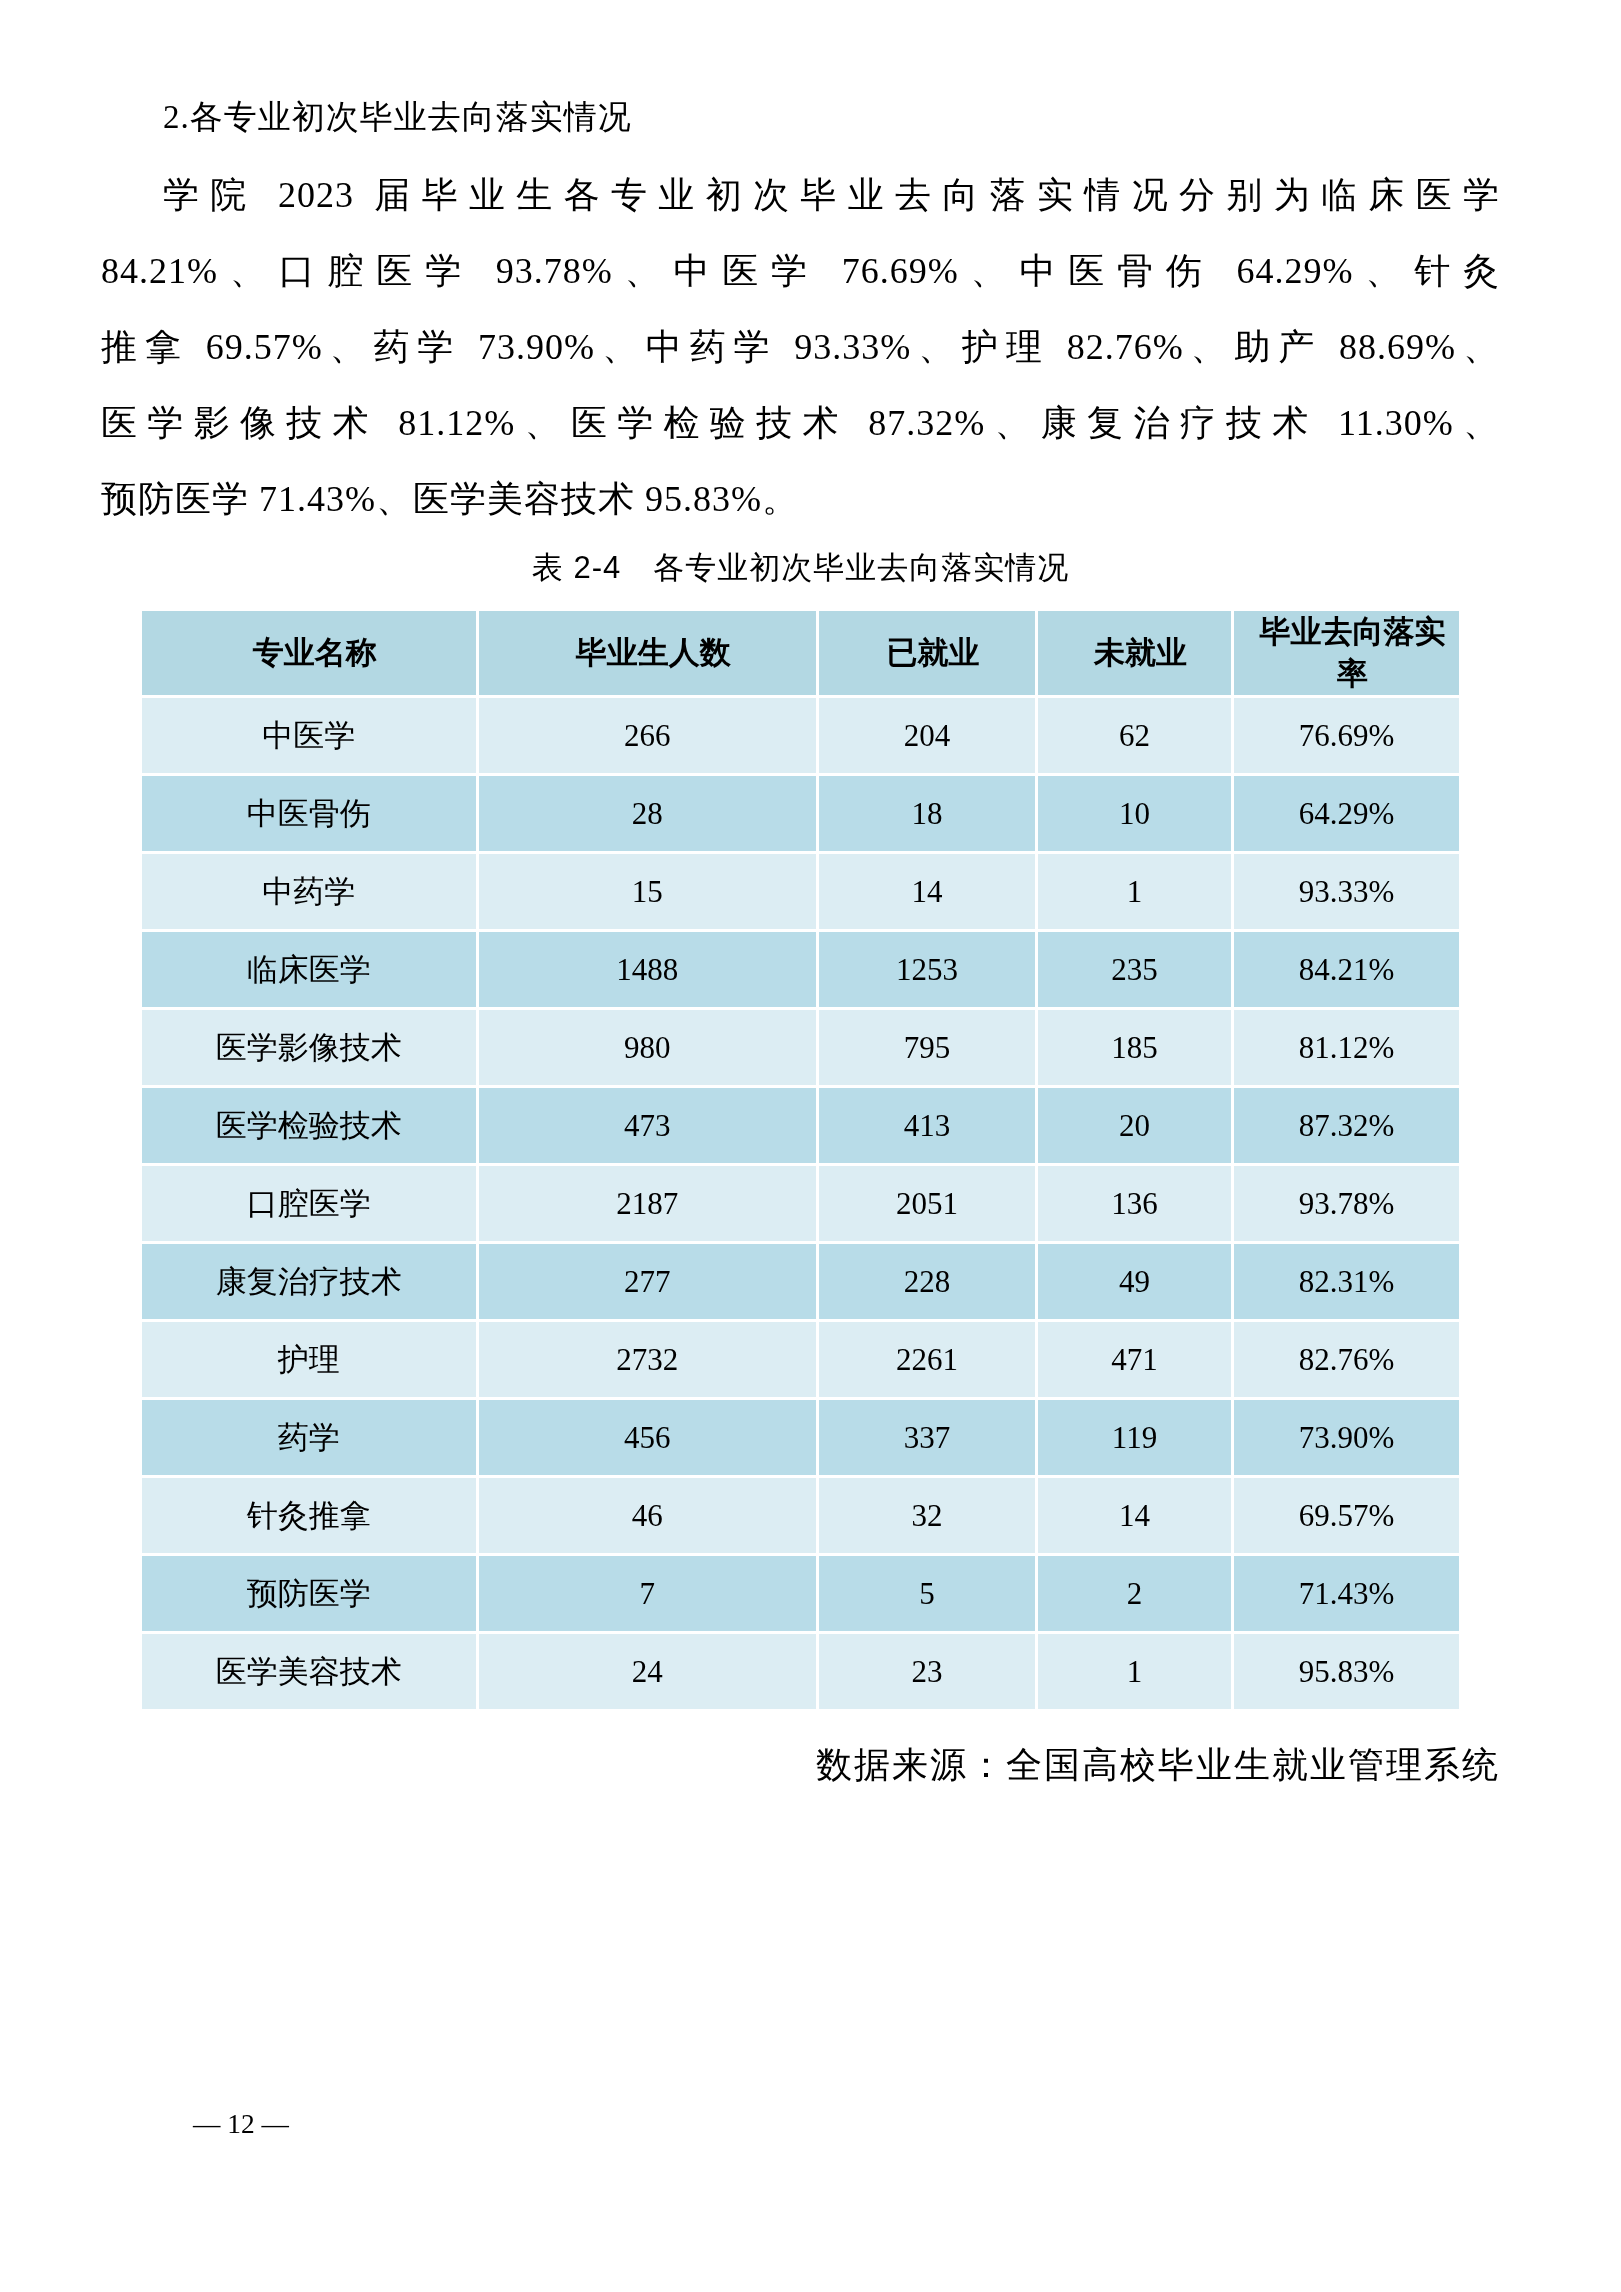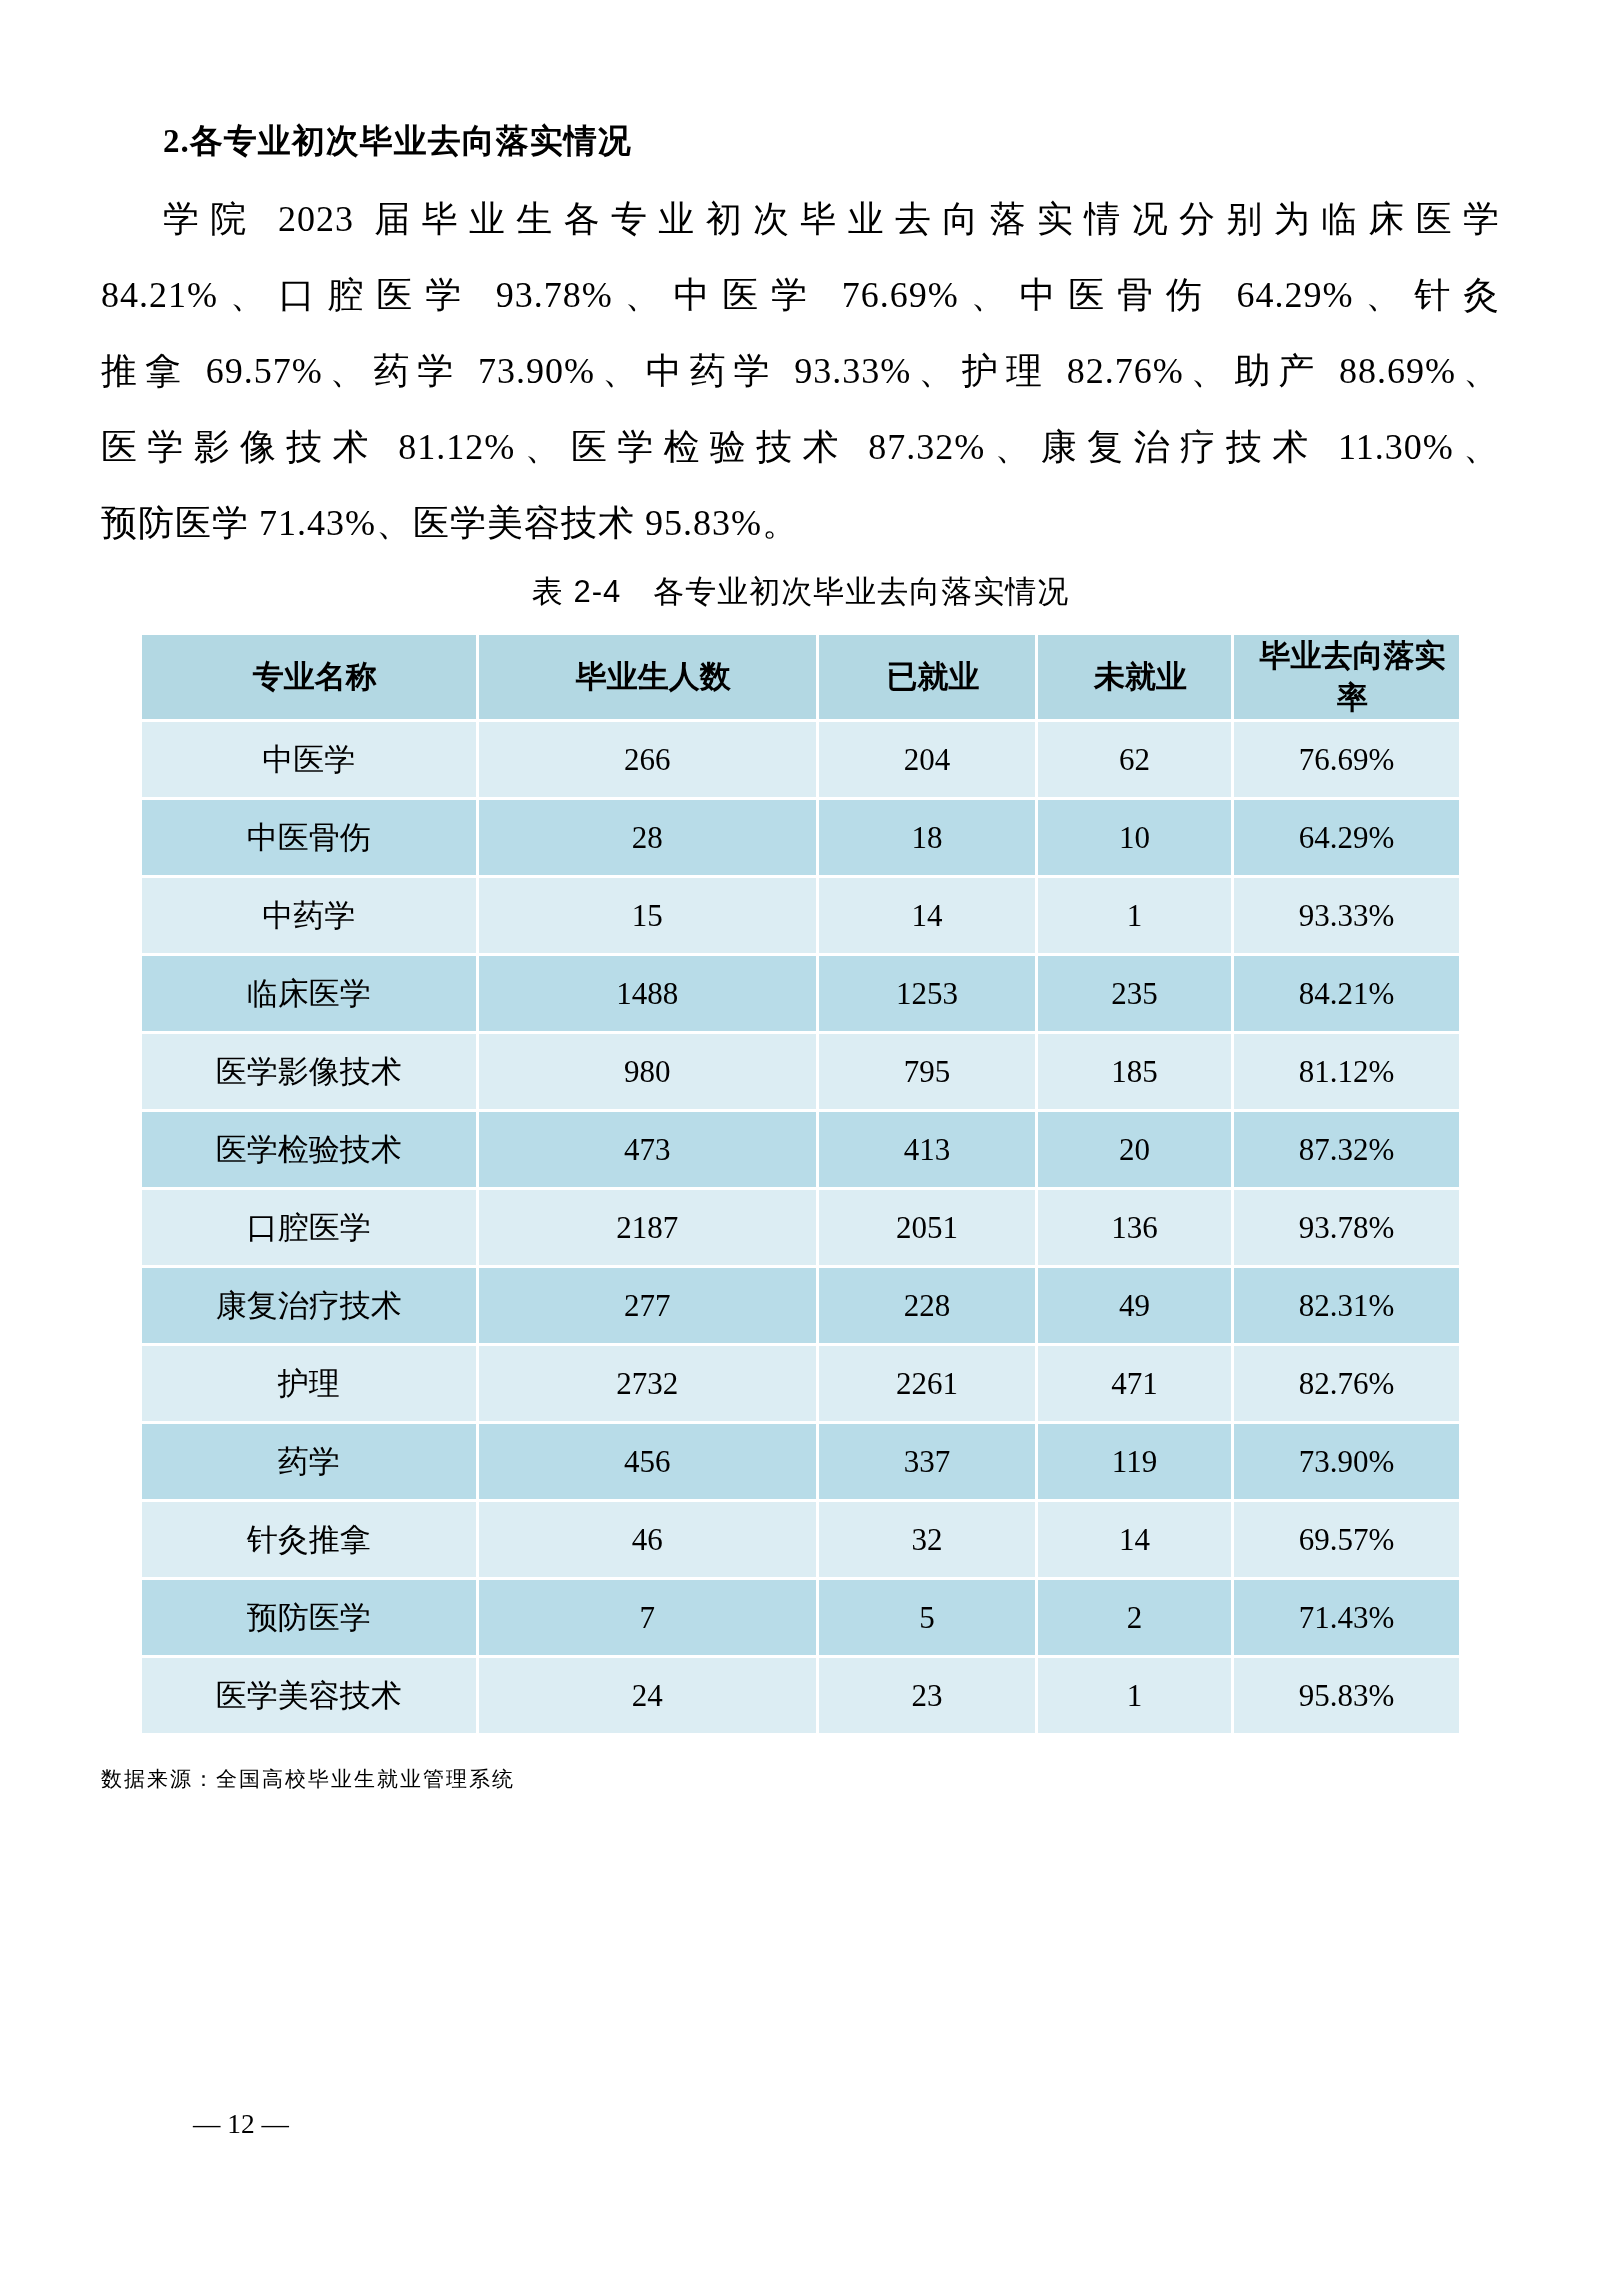--- a/index.html
+++ b/index.html
@@ -12,24 +12,24 @@
     color: var(--text-color, #000);
     overflow: hidden;
   }
   .content {
     position: absolute;
     left: 101px;
     top: 0;
     width: 1399px;
   }
   .heading {
-    margin-top: 118px;
+    margin-top: 94px;
     padding-left: 62px;
     font-size: 33px;
-    font-weight: bold;
+    font-weight: normal;
     line-height: 47px;
     font-family: "Liberation Serif", serif;
     letter-spacing: 1px;
   }
   .paragraph {
     margin-top: 15.7px;
     font-size: 36px;
     line-height: 76px;
     letter-spacing: 1px;
   }
@@ -70,23 +70,23 @@
     padding-left: 12px;
   }
   table.stats td {
     font-family: "Liberation Serif", serif;
     font-weight: normal;
   }
   table.stats tbody tr:nth-child(odd) td { background: var(--row-light-bg, #dcedf3); }
   table.stats tbody tr:nth-child(even) td { background: var(--row-dark-bg, #b8dce8); }
   .source-note {
     margin-top: 29px;
-    text-align: left;
+    text-align: right;
     font-family: Liberation Sans, sans-serif;
-    font-size: 21px;
+    font-size: 36px;
     letter-spacing: 2px;
   }
   .page-number {
     position: absolute;
     left: 193px;
     top: 2109px;
     font-size: 27.4px;
     font-family: "Liberation Serif", serif;
     text-align: center;
   }

